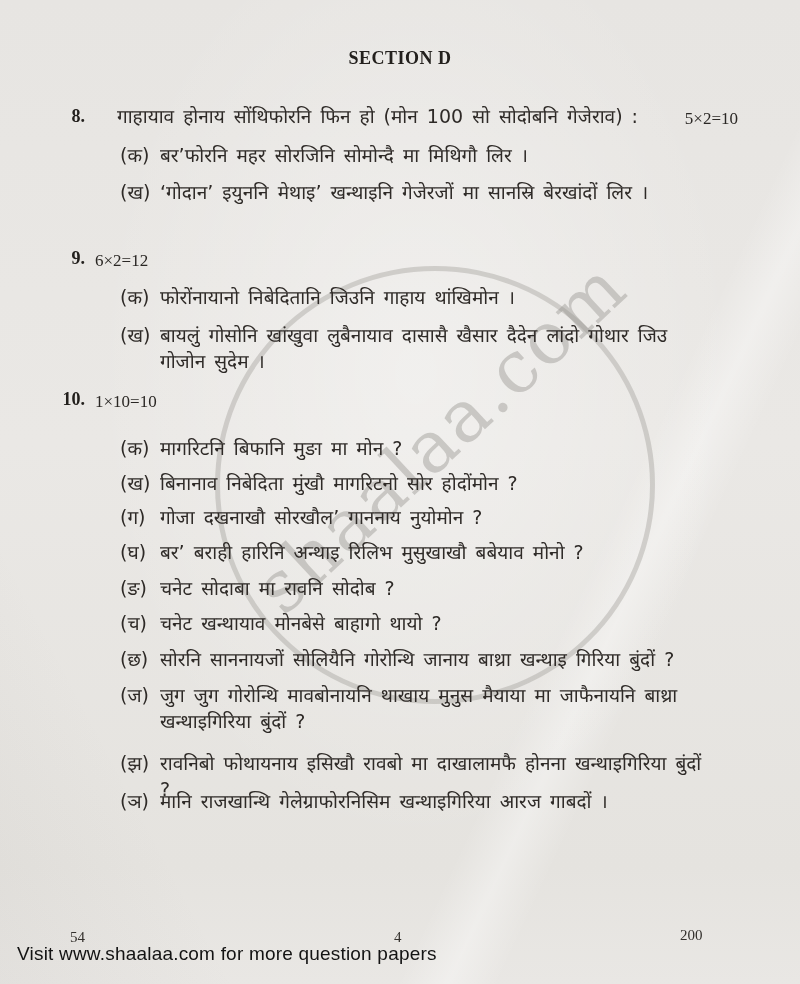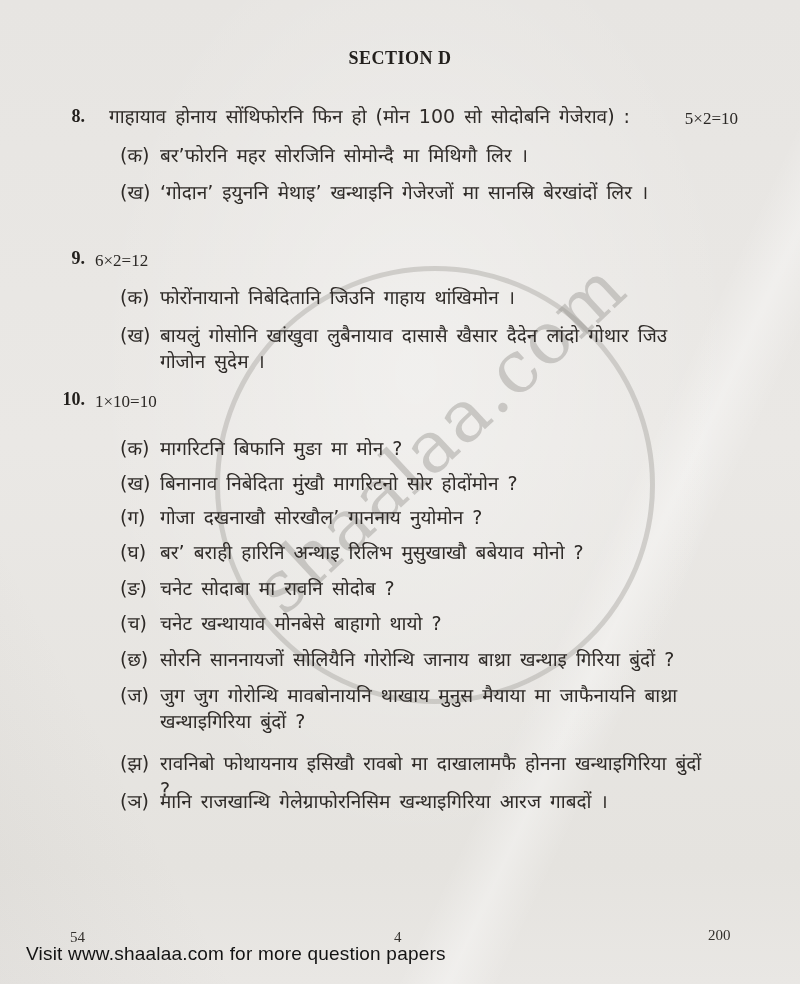--- a/index.html
+++ b/index.html
@@ -37,42 +37,42 @@
   }
   .qhead{
     position:absolute;left:55px;right:62px;display:flex;align-items:flex-start;
     font-size:19px;line-height:25px;word-spacing:3px;
   }
   .qnum{
     width:30px;text-align:right;flex:none;
     font-family:"Liberation Serif", serif;font-weight:bold;font-size:18px;
     color:#23201d;
   }
-  .qtext{margin-left:24px;flex:1;color:#2e2a27;}
+  .qtext{margin-left:32px;flex:1;color:#2e2a27;}
   .qmarks{
     flex:none;margin-left:10px;white-space:nowrap;
     font-family:"Liberation Serif", serif;font-size:17px;
     color:#2a2724;padding-top:2px;
   }
   .sub{
     position:absolute;left:120px;right:88px;display:flex;align-items:flex-start;
     font-size:19px;line-height:26px;word-spacing:3px;
   }
   .slabel{width:40px;flex:none;color:#2e2a27;}
   .stext{flex:1;color:#2e2a27;}
   
   .pgnum{
     position:absolute;font-family:"Liberation Serif", serif;
     font-size:15px;color:#33302c;z-index:2;
   }
   .pgnum.left{left:70px;top:929px;}
   .pgnum.center{left:394px;top:929px;}
-  .pgnum.right{left:708px;top:927px;}
+  .pgnum.right{left:680px;top:927px;}
   .promo{
-    position:absolute;left:26px;top:943px;z-index:3;
+    position:absolute;left:17px;top:943px;z-index:3;
     font-family:"Liberation Sans", sans-serif;
     font-size:19px;color:#131313;letter-spacing:0.2px;
   }
 </style>
 </head>
 <body>
 
 <div class="page">
 
   <div class="wm-circle"></div>

